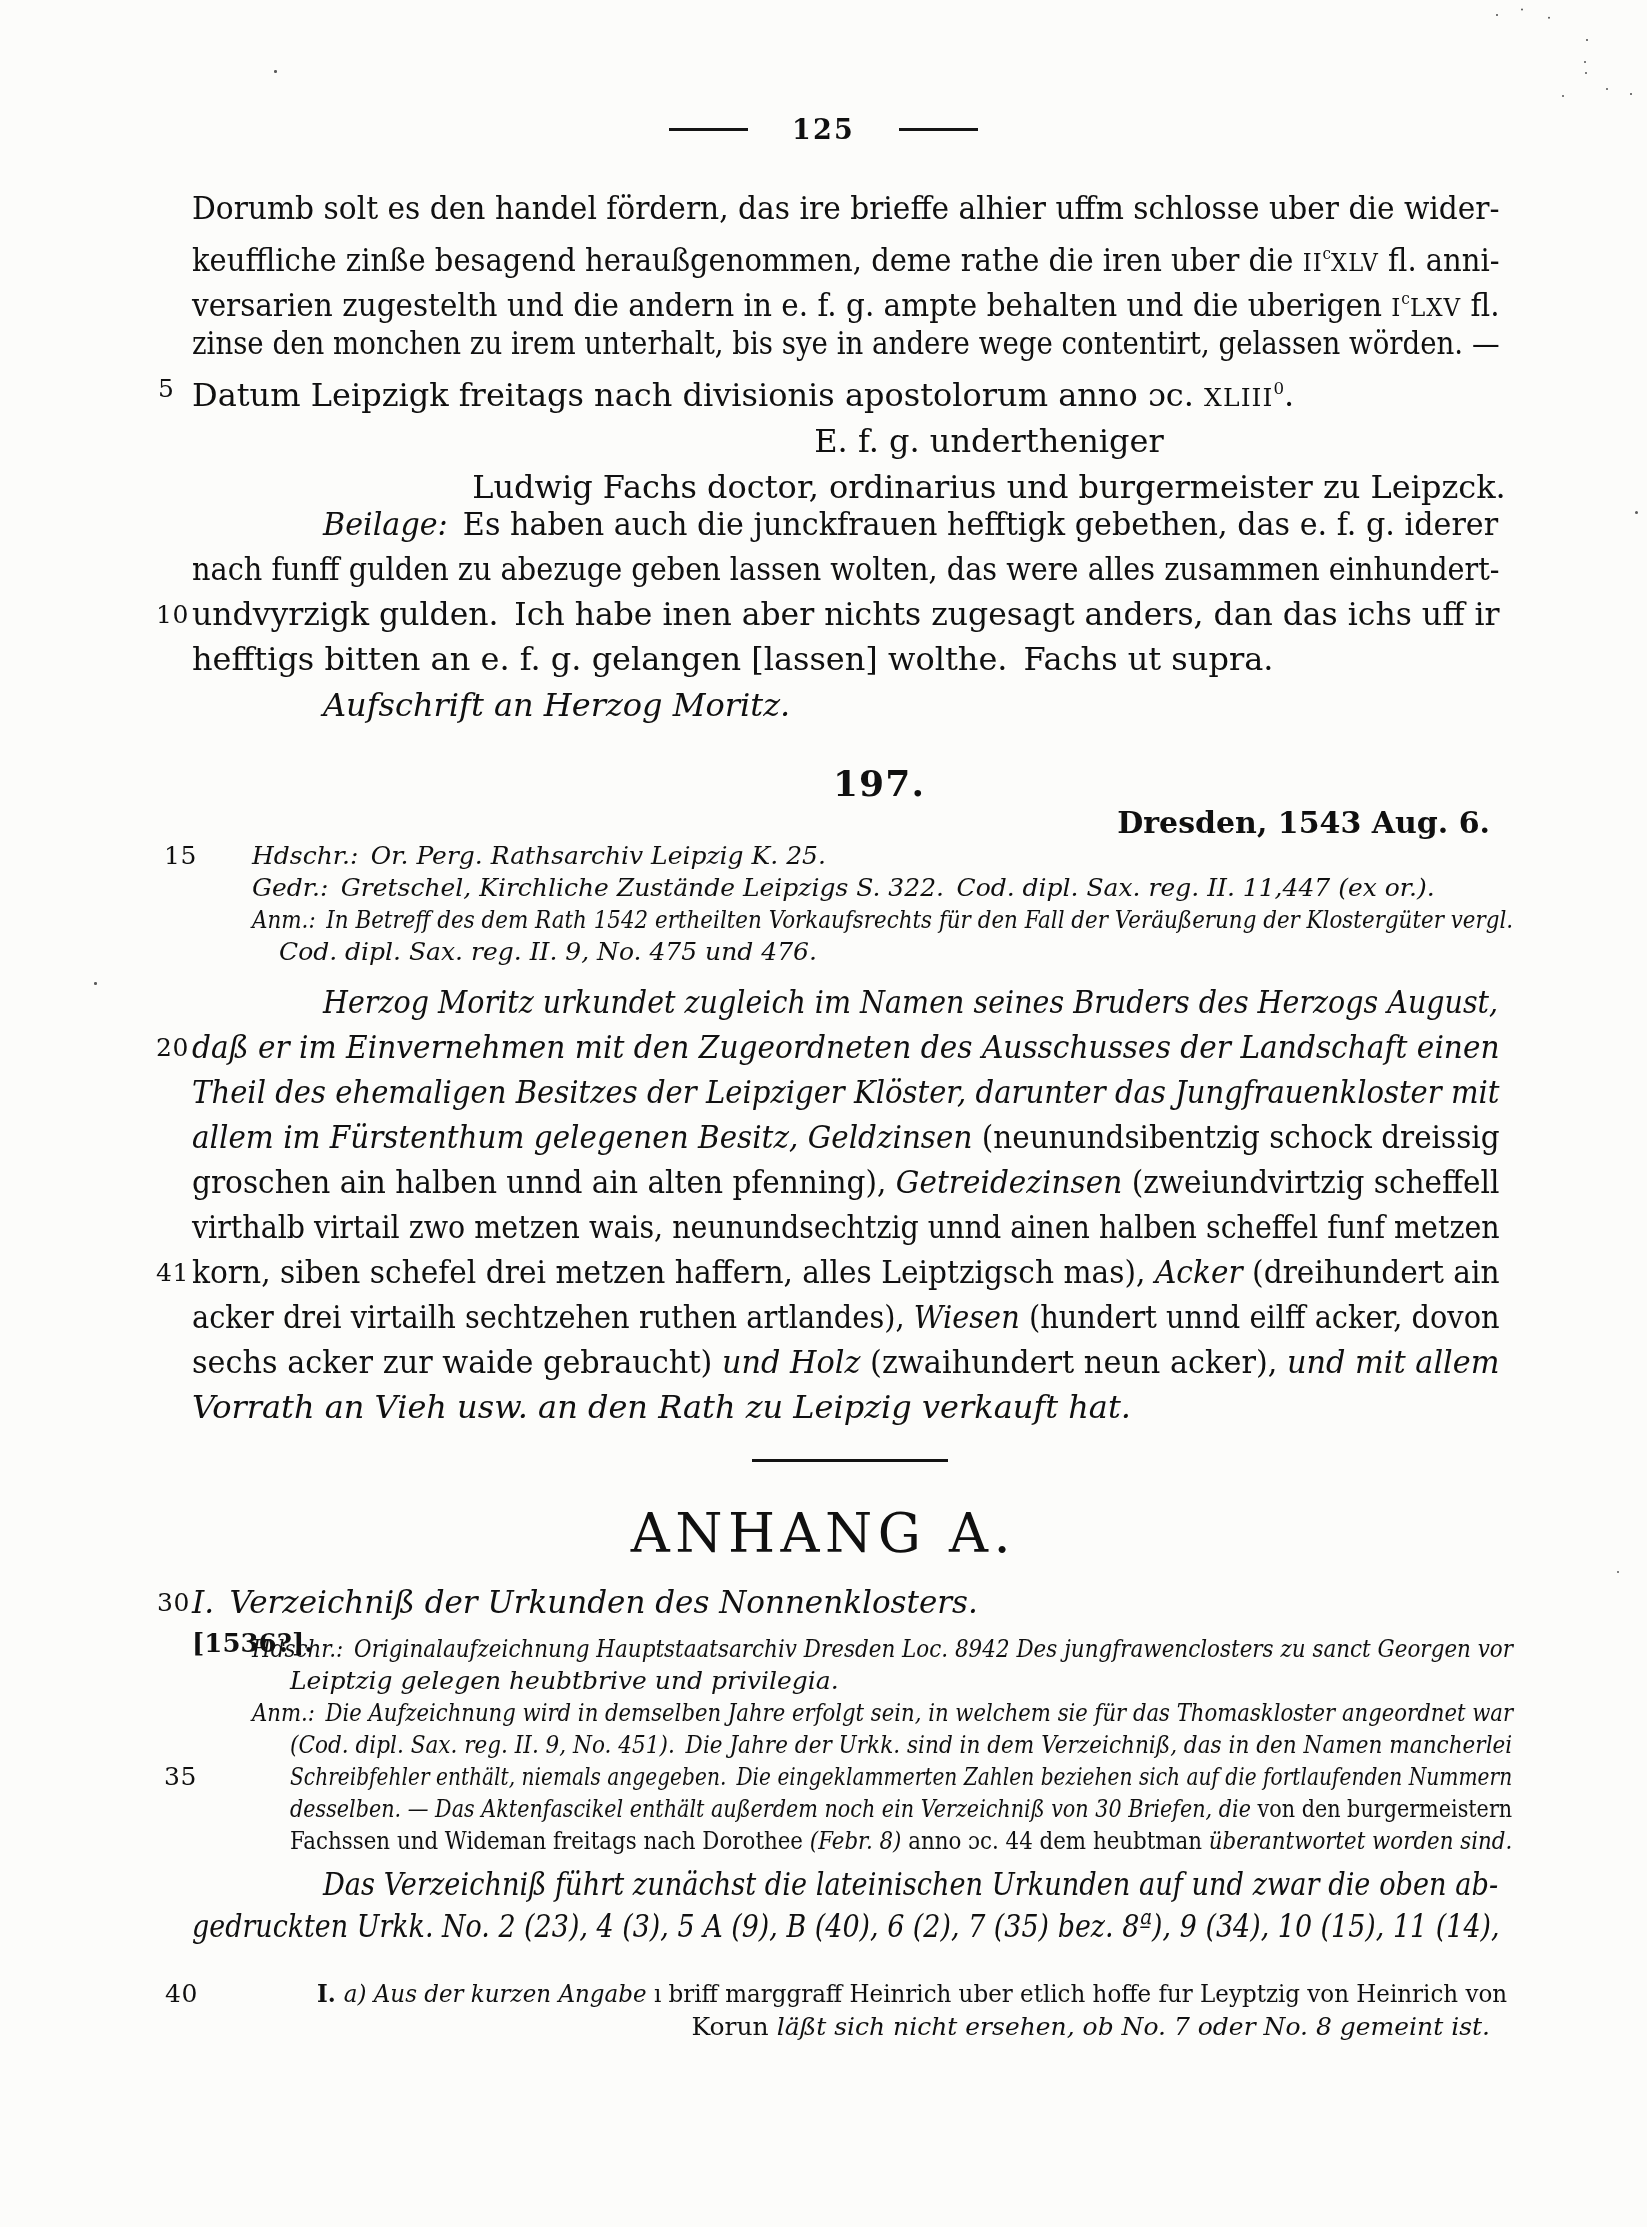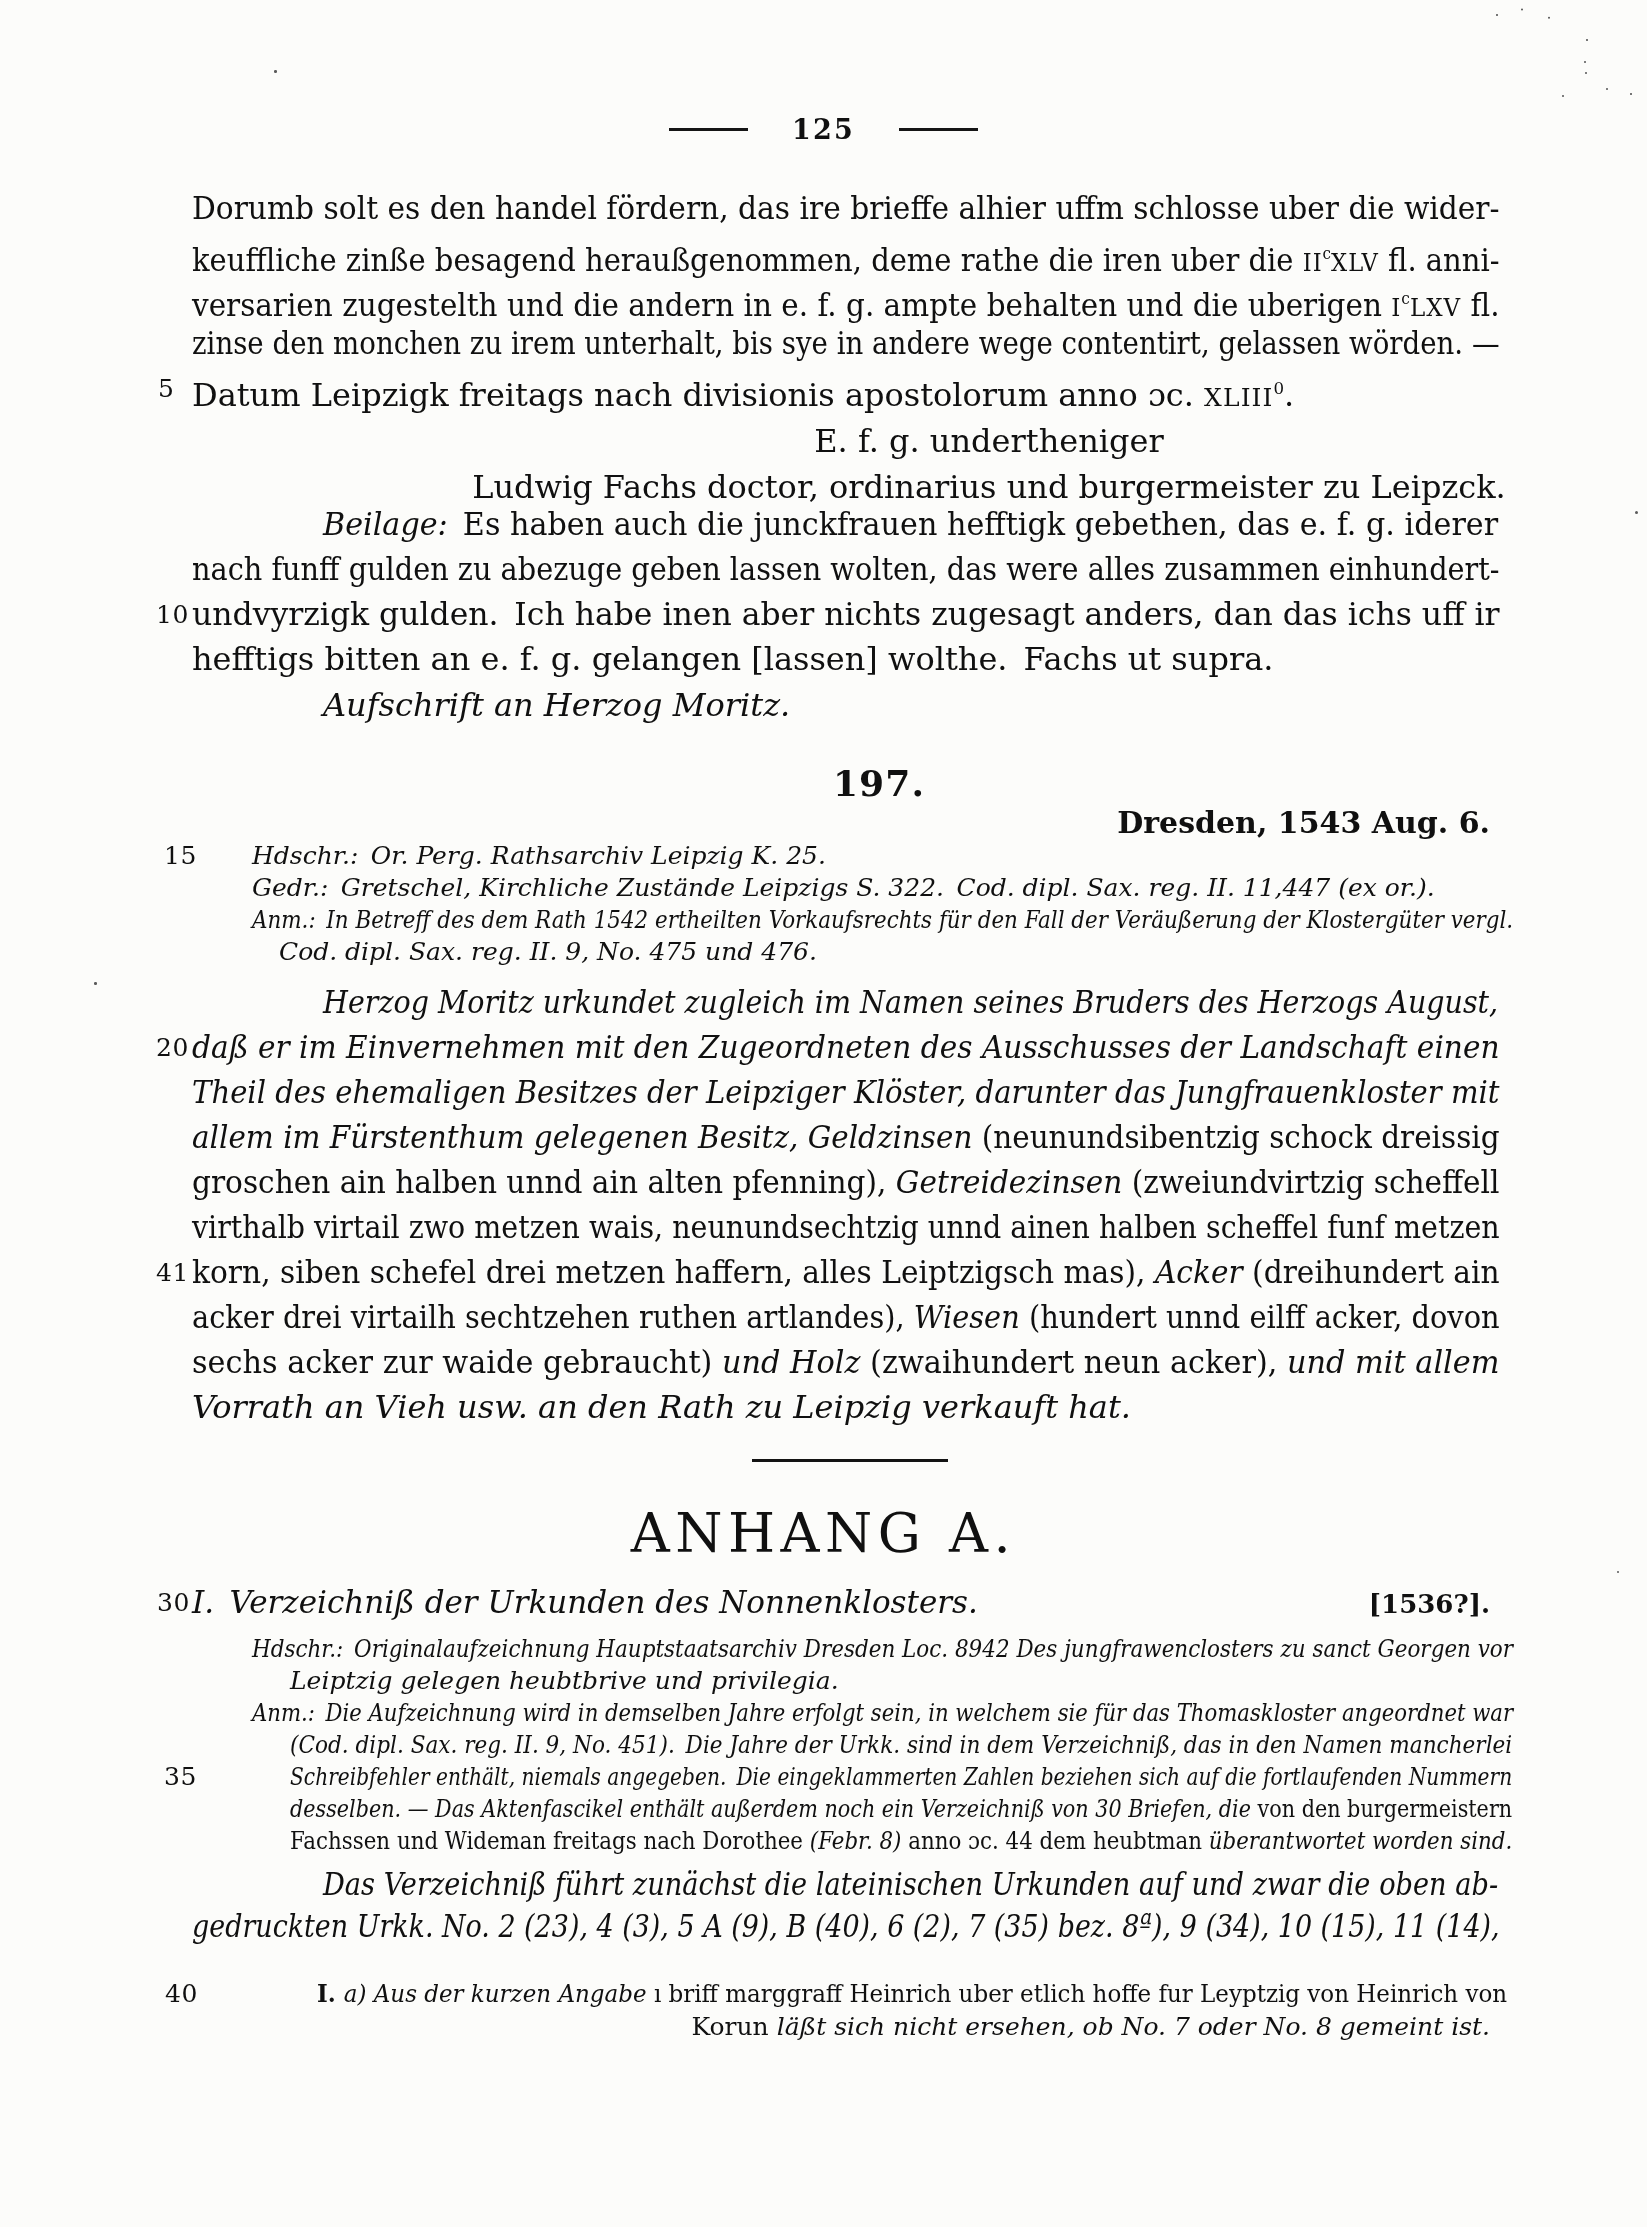--- a/index.html
+++ b/index.html
@@ -62,21 +62,21 @@
   #summary{top:980px;}
   #summary .line{height:45px;line-height:45px;font-size:32px;}
   #summary .mnum{left:-36px;}
 
   #rule{position:absolute;top:1459px;left:752px;width:196px;height:3.3px;background:#131313;}
 
   #anhang-title{position:absolute;top:1502px;left:0;width:1647px;text-align:center;
         height:63px;line-height:63px;font-size:54px;letter-spacing:5.5px;}
 
   #heading30{top:1582px;height:41px;line-height:41px;display:flex;
-        justify-content:space-between;align-items:baseline;}
+        justify-content:space-between;align-items:baseline;flex-direction:column;}
   #heading30 .hseg{font-size:31px;font-style:italic;}
   #heading30 .hdate{font-size:26px;font-weight:700;font-style:normal;}
   #heading30 .mnum{left:-35px;}
 
   #anhang-refs{top:1633px;left:252px;width:1244px;}
   #anhang-refs .line{height:32px;line-height:32px;}
   #anhang-refs .mnum{left:-88px;}
 
   #apara{top:1863px;}
   #apara .line{height:42px;line-height:42px;font-size:32px;}

